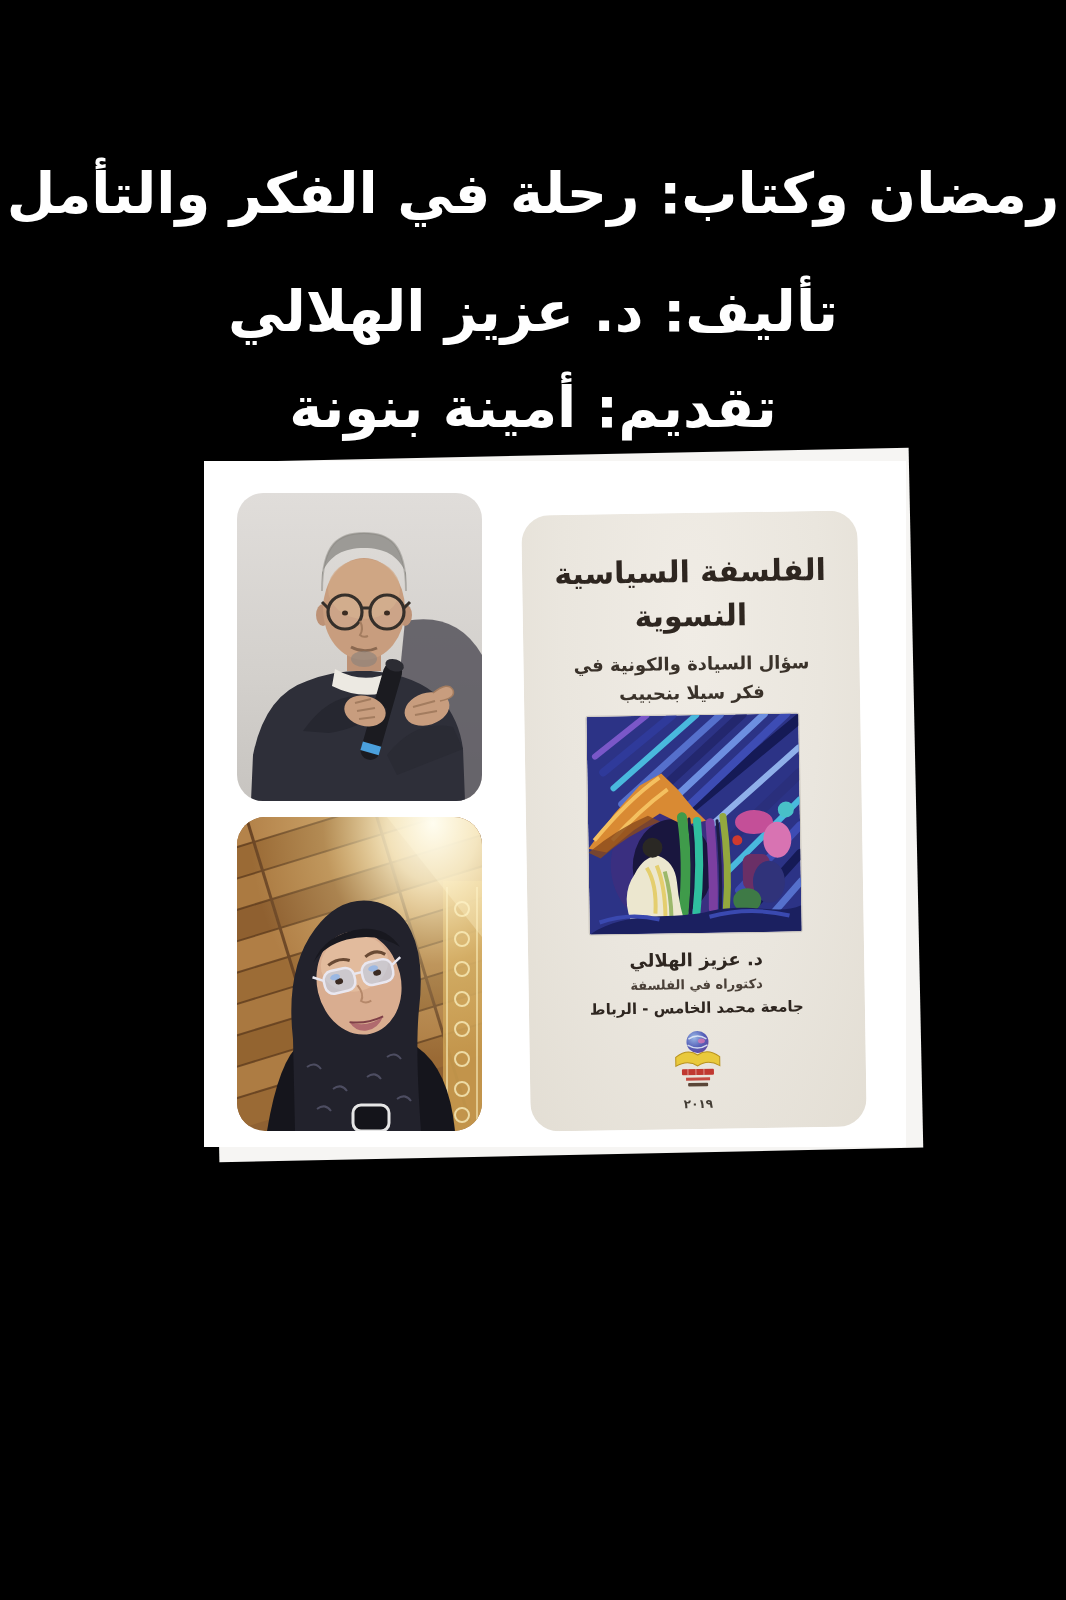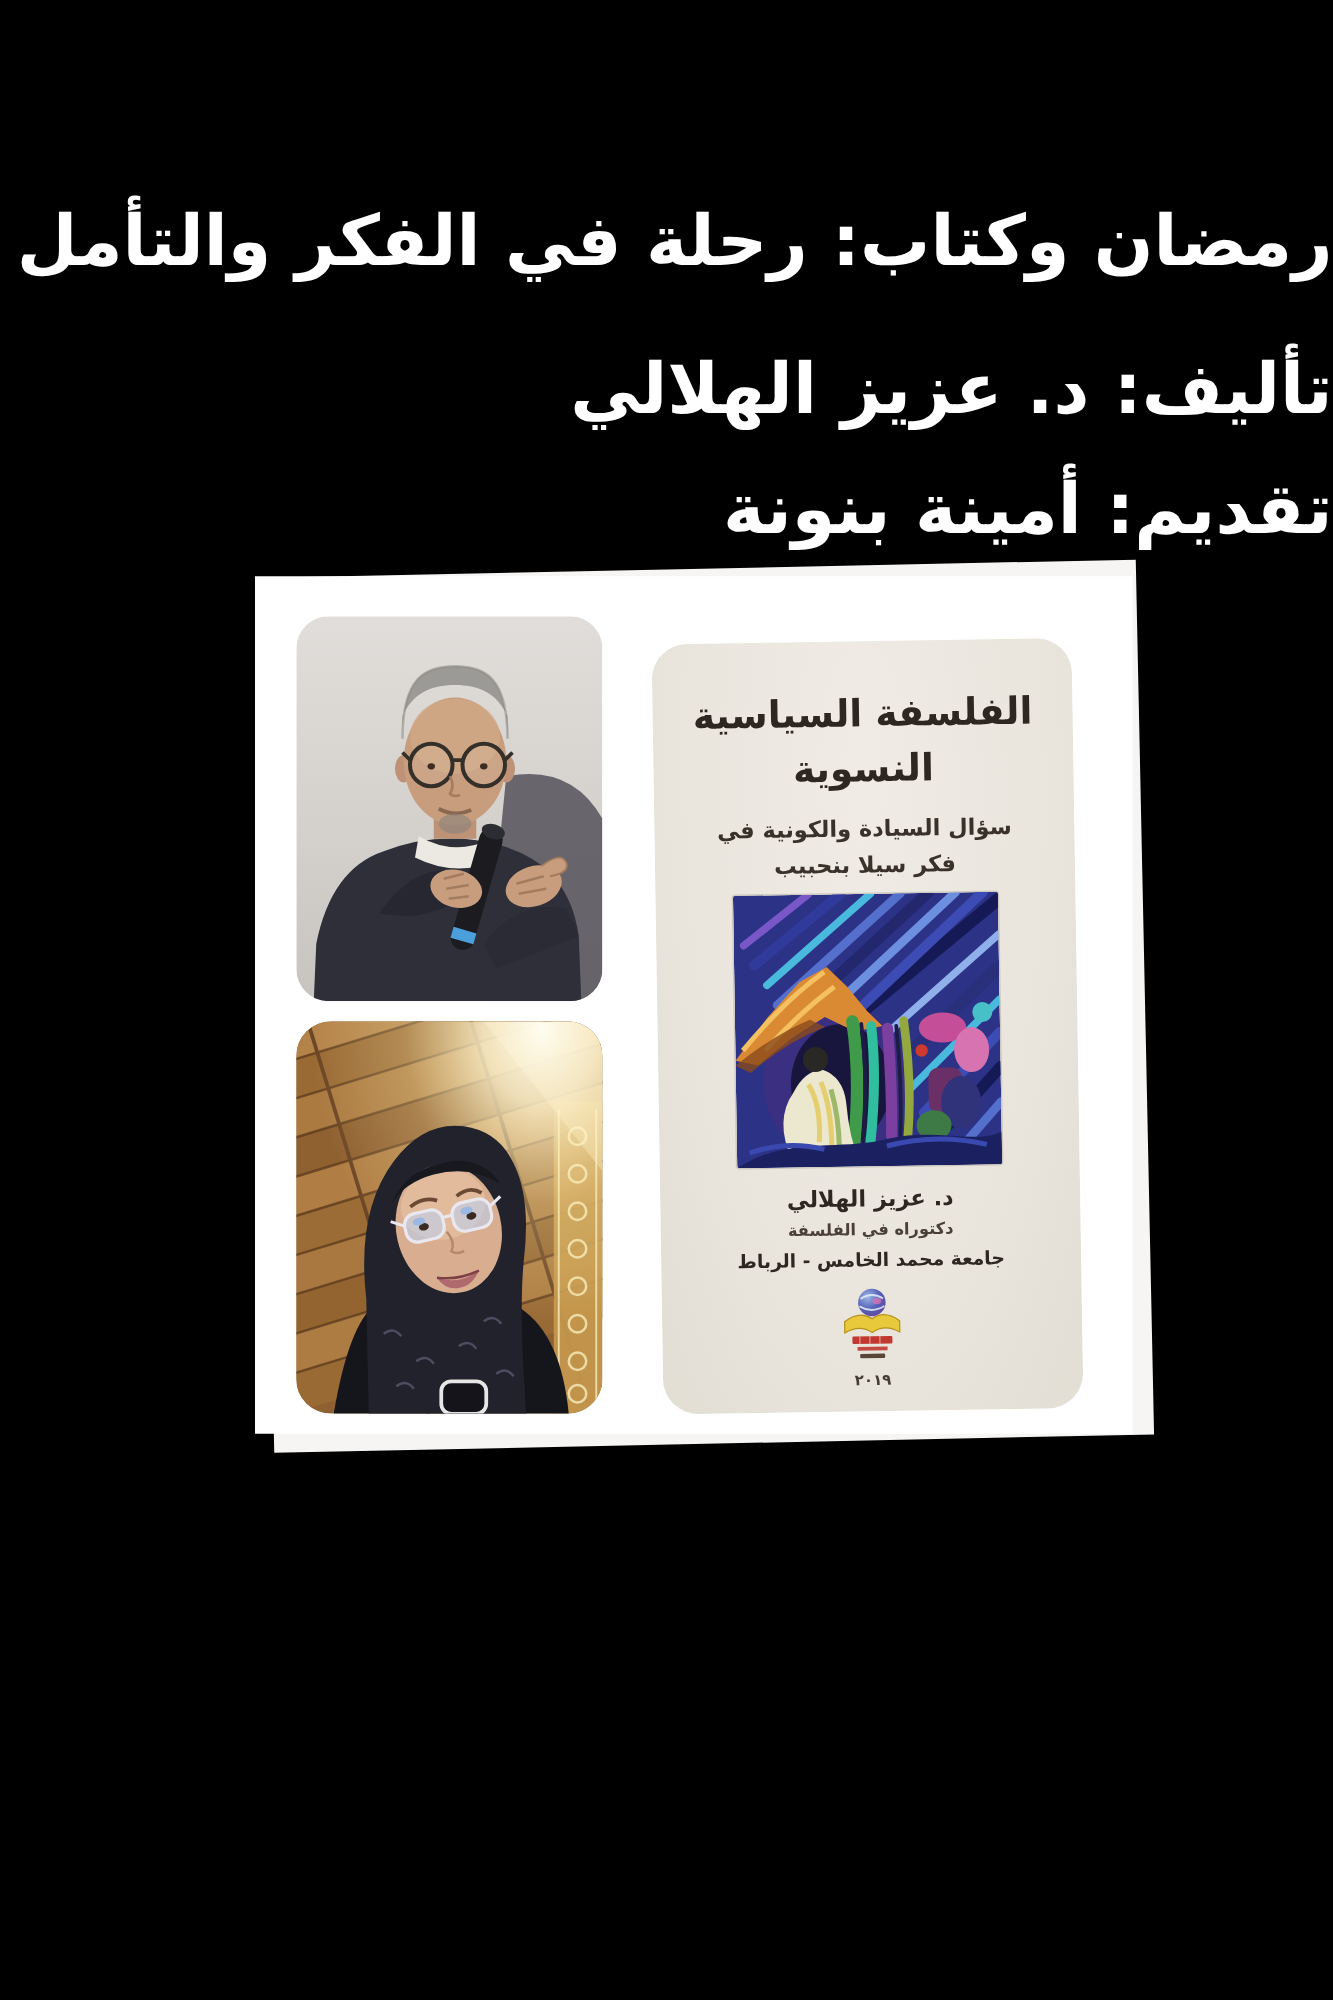--- a/index.html
+++ b/index.html
@@ -1,19 +1,19 @@
 <!DOCTYPE html>
 <html lang="ar"><head>
 <meta charset="utf-8">
 <style>
   html,body{margin:0;padding:0;background:#000;}
   .poster{position:relative;width:1066px;height:1600px;background:#000;overflow:hidden;
           font-family:"DejaVu Sans",sans-serif;}
   
-  .headline{position:absolute;left:0;right:0;text-align:right;color:#ffffff;
+  .headline{position:absolute;left:0;right:0;text-align:center;color:#ffffff;
             font-weight:bold;direction:rtl;line-height:1.2;}
   .h1{top:160px;font-size:56px;}
   .h2{top:278px;font-size:56px;}
   .h3{top:374px;font-size:56px;}
   
   .collage{position:absolute;left:204px;top:461px;width:680px;height:686px;padding-left:22px;}
   .sheet-back{position:absolute;left:8px;top:-6px;right:-10px;bottom:-8px;background:#f6f5f3;
               transform:rotate(-1.2deg);}
   .sheet-front{position:absolute;inset:0;background:#ffffff;}
   .photo{position:absolute;overflow:hidden;}

